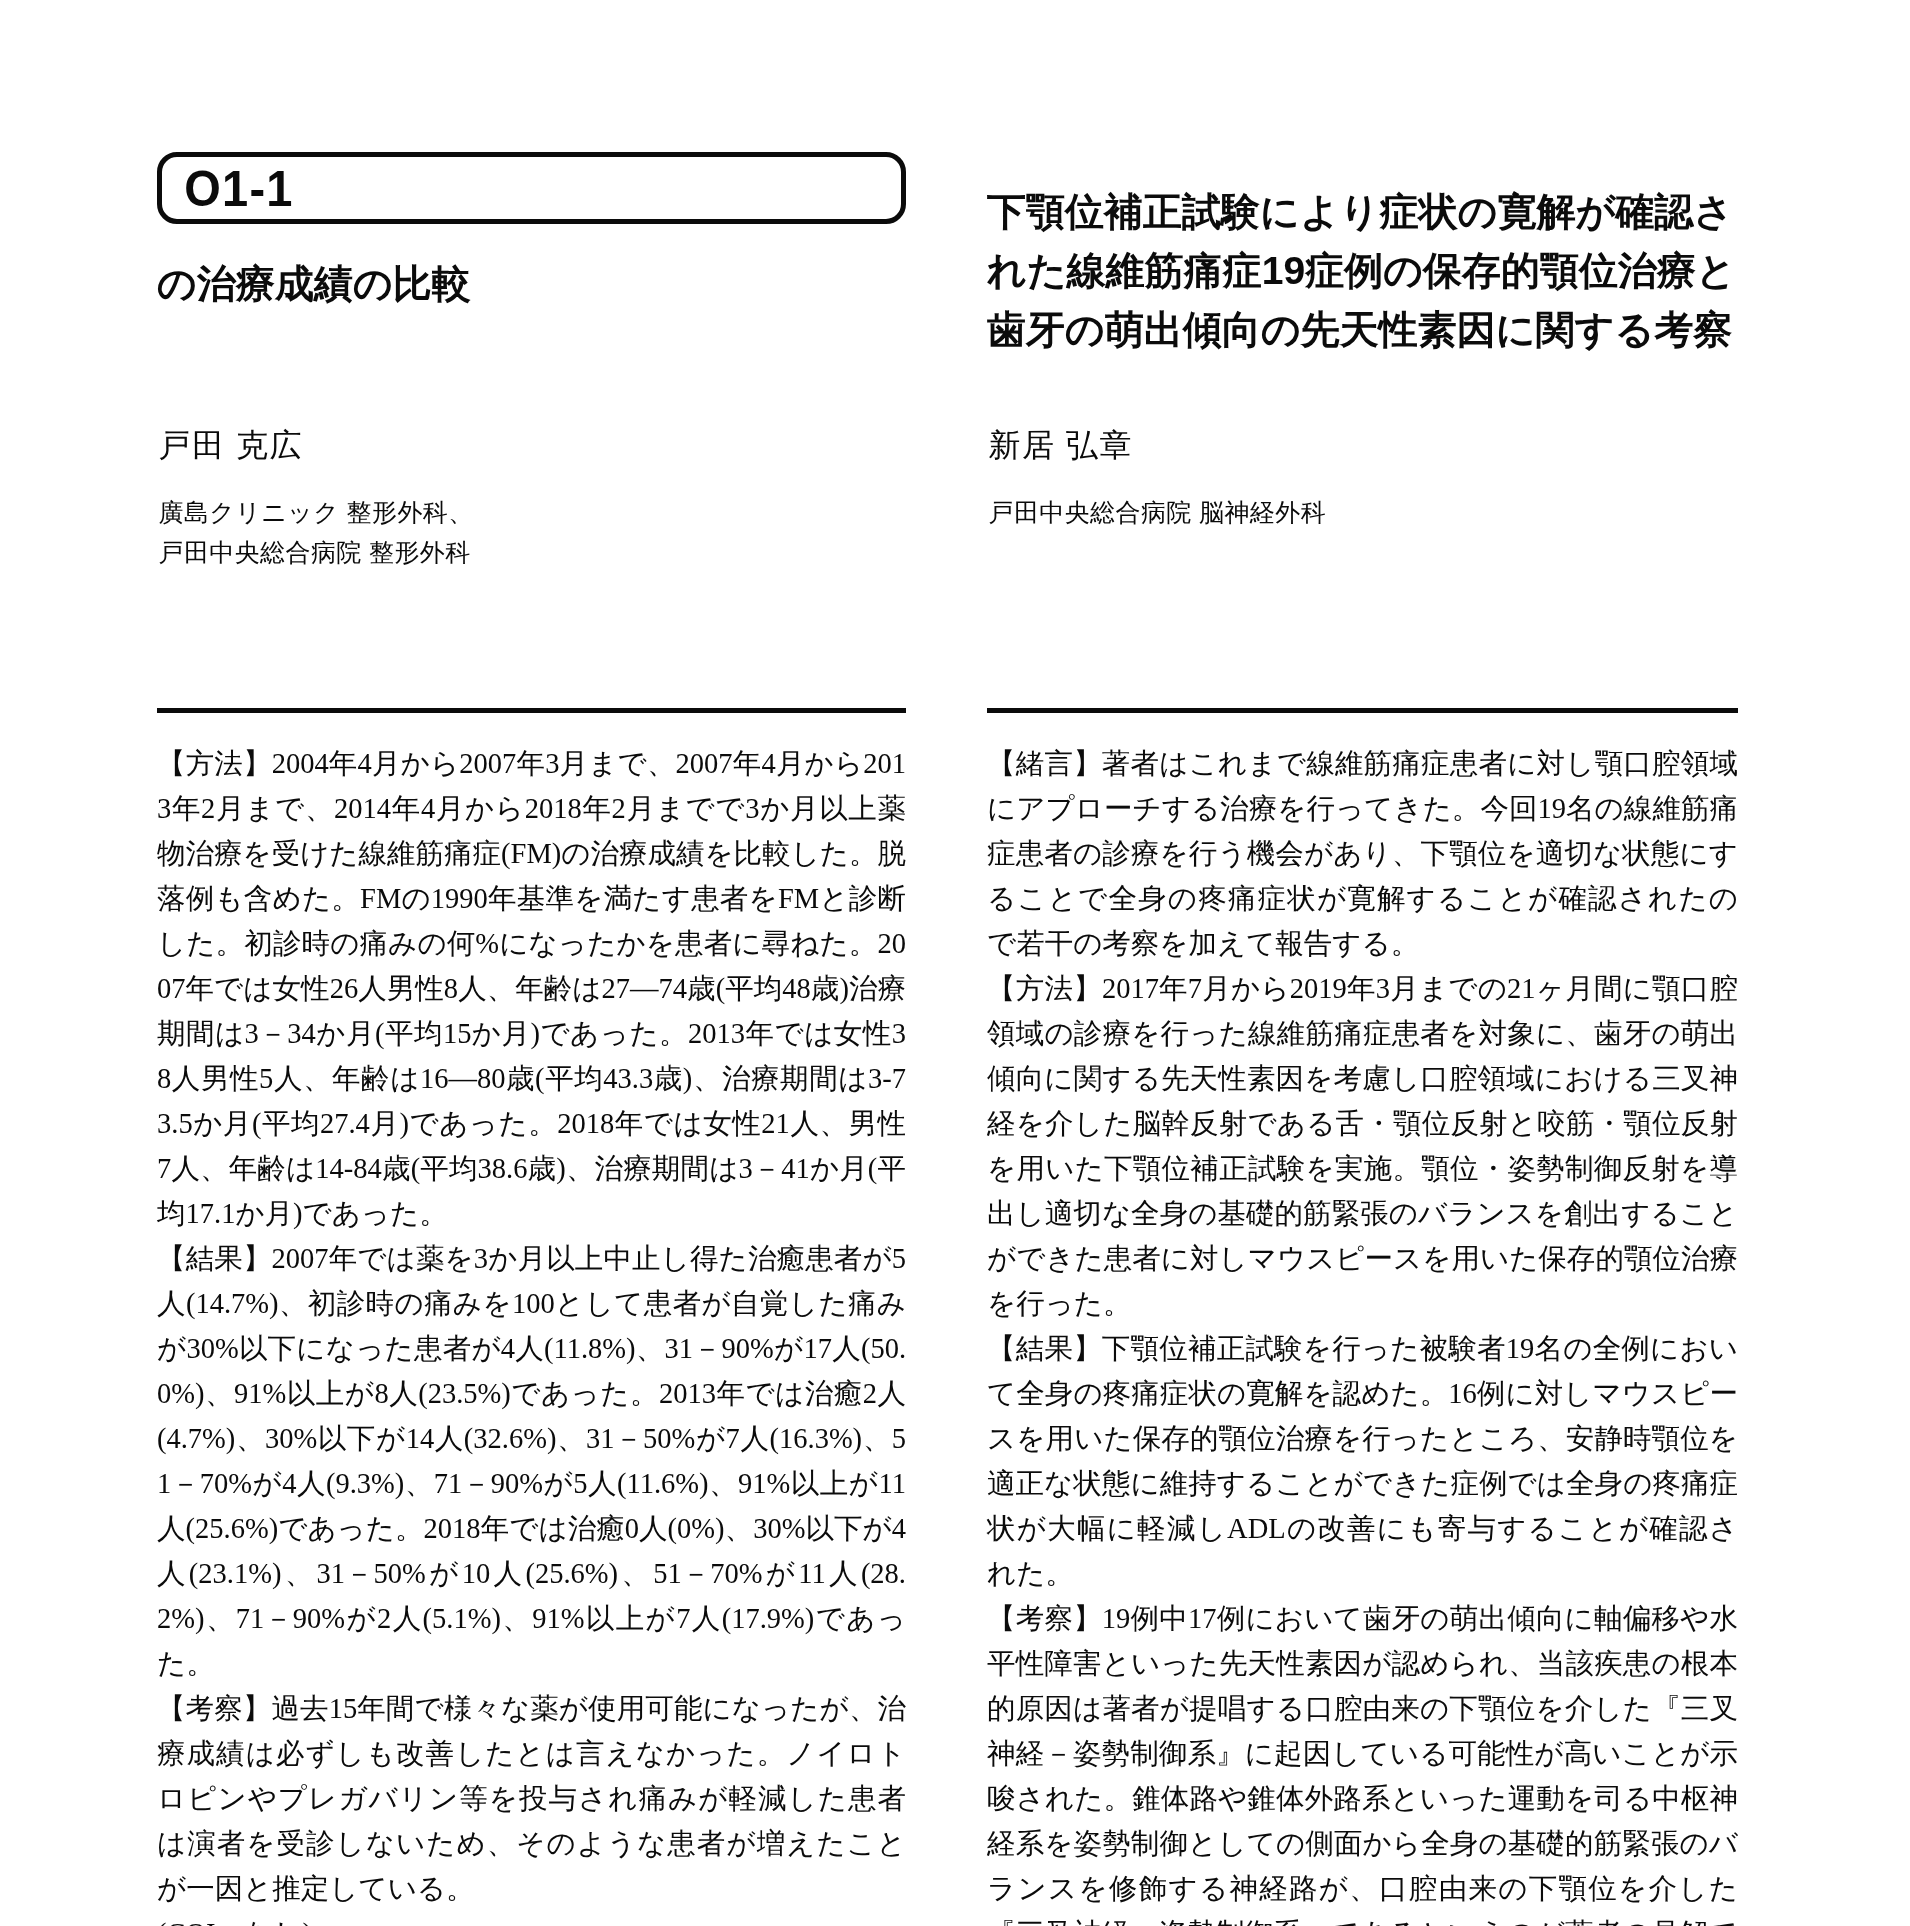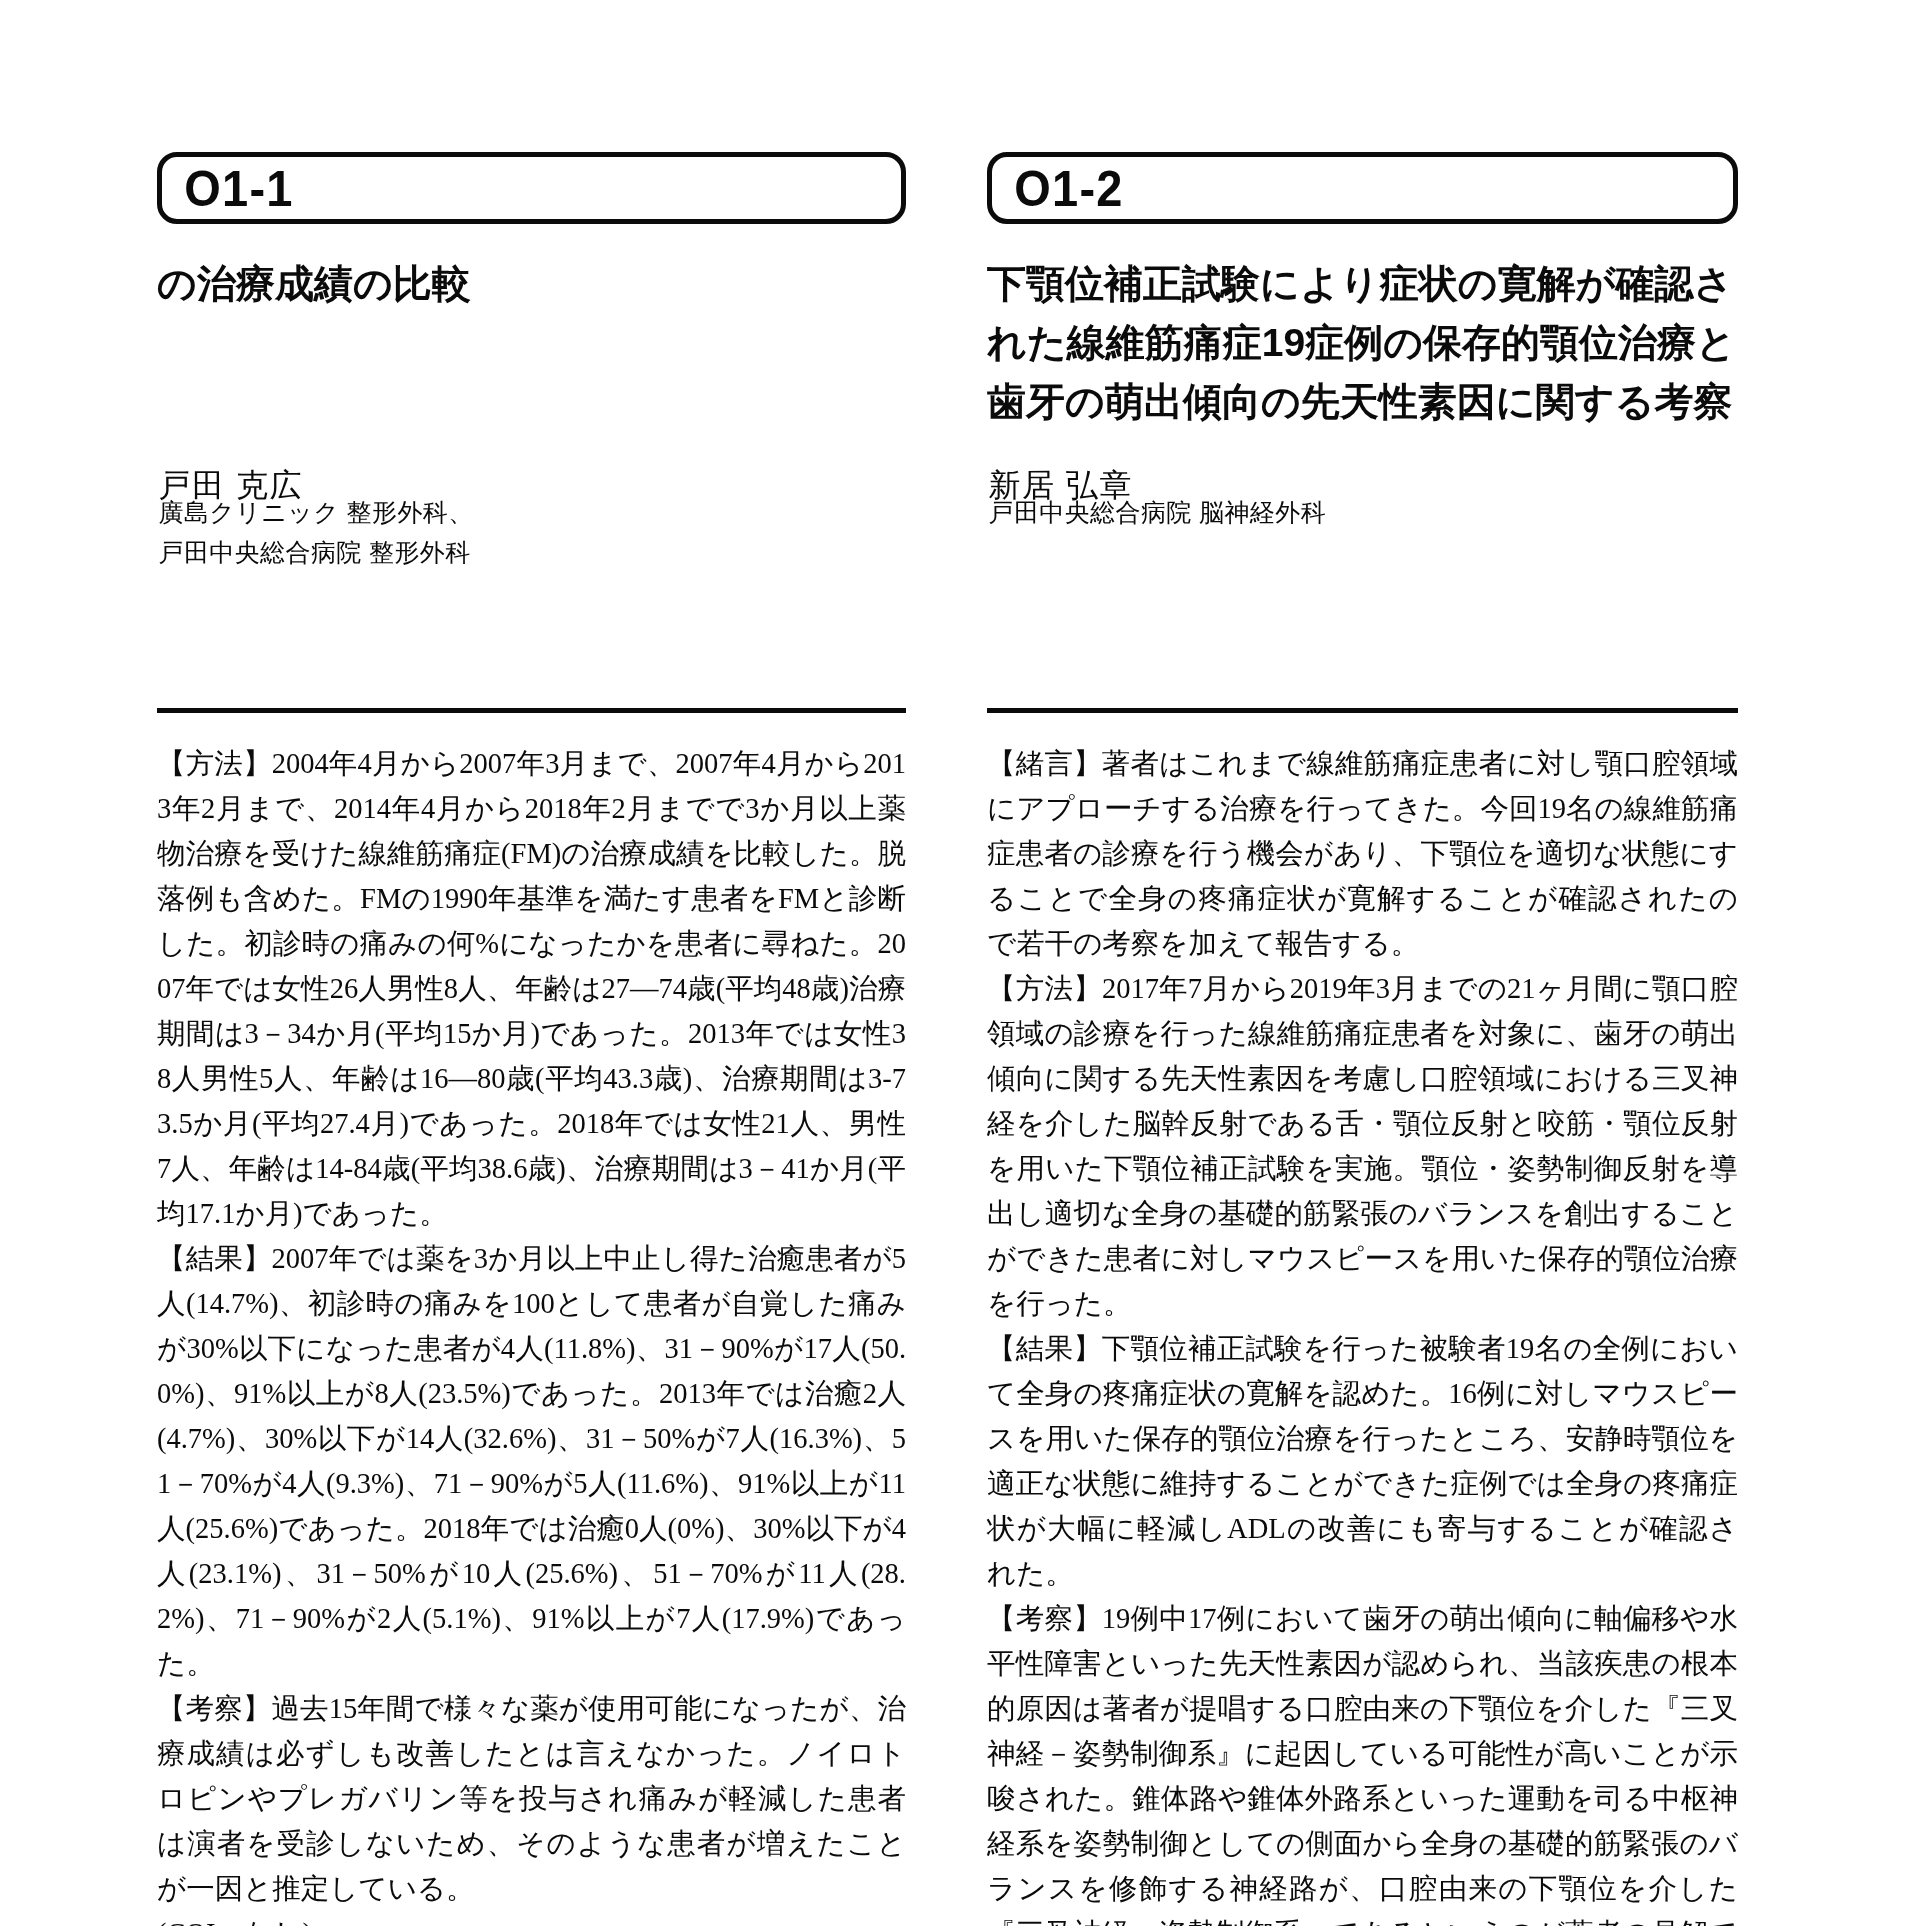--- a/index.html
+++ b/index.html
@@ -39,21 +39,21 @@
     font-family: "Liberation Sans", "DejaVu Sans", sans-serif;
     font-weight: bold;
     font-size: 39px;
     line-height: 59px;
   }
   .title-line { display: block; white-space: nowrap; }
 
   .author {
     position: absolute; top: 272px; left: 1.5px;
     font-family: "Liberation Sans", "DejaVu Sans", sans-serif;
-    font-size: 32px; font-weight: 400; letter-spacing: 1.5px; margin-top: 40px;
+    font-size: 32px; font-weight: 400; letter-spacing: 1.5px;
   }
   .affil {
     position: absolute; top: 340px; left: 1.5px;
     font-family: Liberation Sans, sans-serif;
     font-size: 25px; line-height: 40px; letter-spacing: 0.4px;
   }
 
   .rule {
     position: absolute; top: 556px; left: 0;
     width: 100%; height: 5.4px; background: #0b0b0b;
@@ -87,23 +87,20 @@
     <div class="rule"></div>
     <div class="body">
       <p>【方法】2004年4月から2007年3月まで、2007年4月から2013年2月まで、2014年4月から2018年2月までで3か月以上薬物治療を受けた線維筋痛症(FM)の治療成績を比較した。脱落例も含めた。FMの1990年基準を満たす患者をFMと診断した。初診時の痛みの何%になったかを患者に尋ねた。2007年では女性26人男性8人、年齢は27—74歳(平均48歳)治療期間は3－34か月(平均15か月)であった。2013年では女性38人男性5人、年齢は16—80歳(平均43.3歳)、治療期間は3-73.5か月(平均27.4月)であった。2018年では女性21人、男性7人、年齢は14-84歳(平均38.6歳)、治療期間は3－41か月(平均17.1か月)であった。</p>
       <p>【結果】2007年では薬を3か月以上中止し得た治癒患者が5人(14.7%)、初診時の痛みを100として患者が自覚した痛みが30%以下になった患者が4人(11.8%)、31－90%が17人(50.0%)、91%以上が8人(23.5%)であった。2013年では治癒2人(4.7%)、30%以下が14人(32.6%)、31－50%が7人(16.3%)、51－70%が4人(9.3%)、71－90%が5人(11.6%)、91%以上が11人(25.6%)であった。2018年では治癒0人(0%)、30%以下が4人(23.1%)、31－50%が10人(25.6%)、51－70%が11人(28.2%)、71－90%が2人(5.1%)、91%以上が7人(17.9%)であった。</p>
       <p>【考察】過去15年間で様々な薬が使用可能になったが、治療成績は必ずしも改善したとは言えなかった。ノイロトロピンやプレガバリン等を投与され痛みが軽減した患者は演者を受診しないため、そのような患者が増えたことが一因と推定している。</p>
       <p>(COI：なし)</p>
     </div>
   </section>
 
   <section class="column" id="col-right">
-    <div class="badge">
-      <span class="badge-text">O1-2</span>
-    </div>
     <h1 class="title">
       <span class="title-line">下顎位補正試験により症状の寛解が確認さ</span>
       <span class="title-line">れた線維筋痛症19症例の保存的顎位治療と</span>
       <span class="title-line">歯牙の萌出傾向の先天性素因に関する考察</span>
     </h1>
     <div class="author">新居 弘章</div>
     <div class="affil">
       <div class="affil-line">戸田中央総合病院 脳神経外科</div>
     </div>
     <div class="rule"></div>

